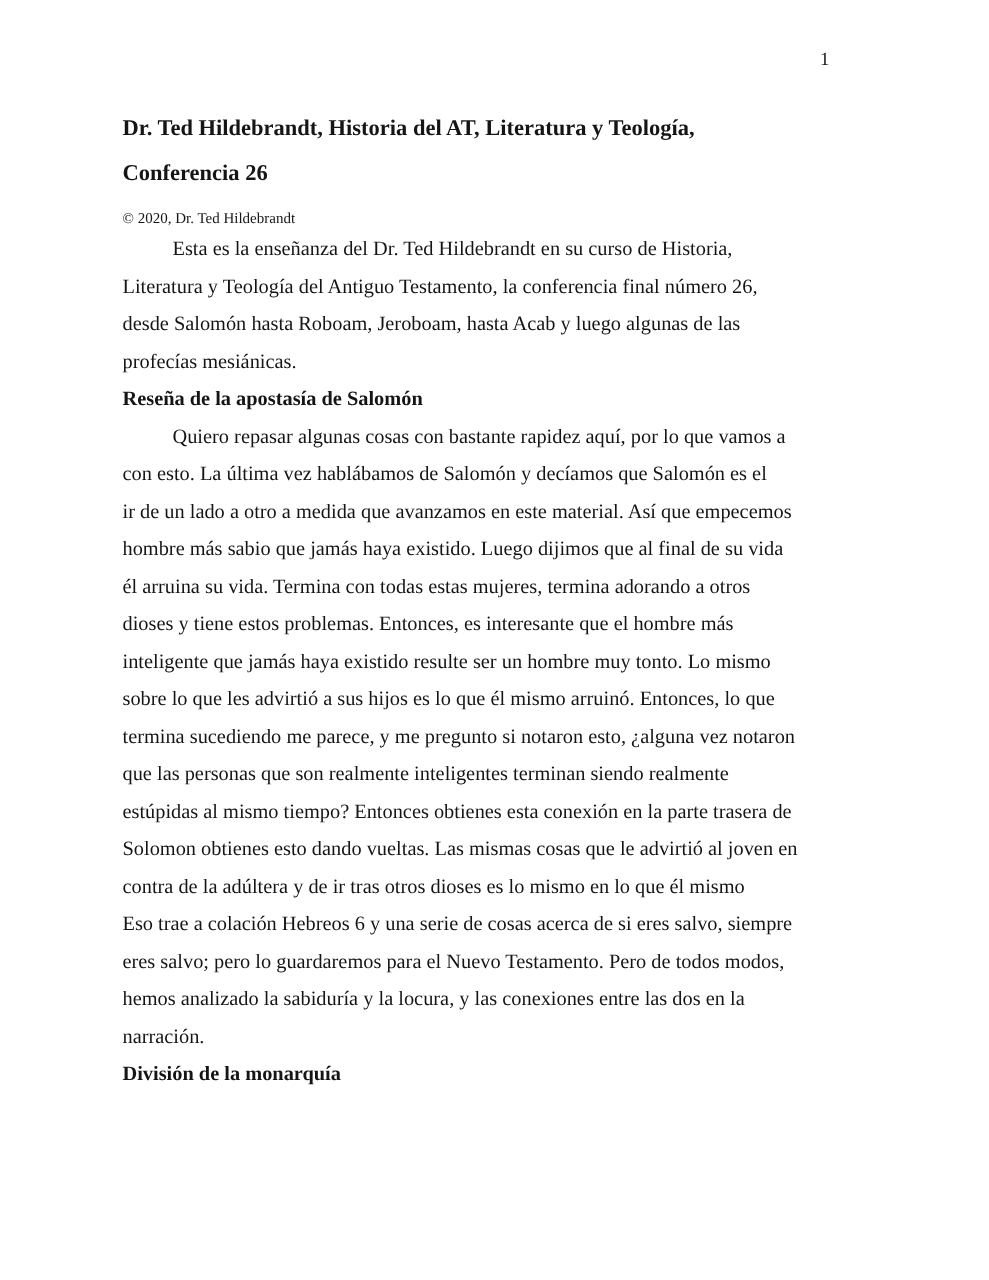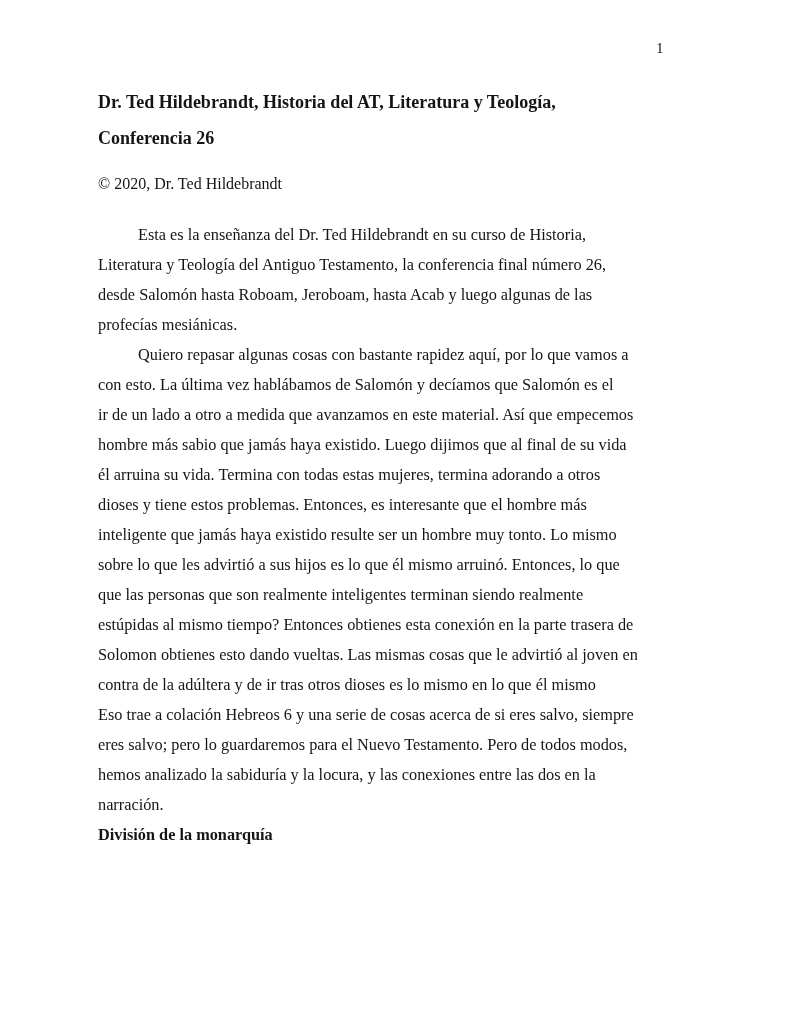--- a/index.html
+++ b/index.html
@@ -30,29 +30,28 @@
     left: 98px;
     width: 592px;
   }
   .title-line {
     font-weight: 700;
     font-size: 18px;
     line-height: 36px;
     white-space: nowrap;
   }
   .copyright {
-    font-size: 16px;
+    font-size: 12px;
     line-height: 20px;
-    margin-top: 18px;
+    margin-top: 8px;
   }
   .para {
     margin: 0;
   }
   .para.first-para {
-    margin-top: 26px;
   }
   .para .line {
     font-size: 16.3px;
     line-height: 30px;
     white-space: nowrap;
   }
   .para .line:first-child {
     text-indent: 40px;
   }
   .heading {
@@ -77,30 +76,32 @@
 
     <div class="copyright">© 2020, Dr. Ted Hildebrandt</div>
 
     <div class="para first-para">
         <div class="line">Esta es la enseñanza del Dr. Ted Hildebrandt en su curso de Historia,</div>
         <div class="line">Literatura y Teología del Antiguo Testamento, la conferencia final número 26,</div>
         <div class="line">desde Salomón hasta Roboam, Jeroboam, hasta Acab y luego algunas de las</div>
         <div class="line">profecías mesiánicas.</div>
       </div>
 
+    <div class="heading">Reseña de la apostasía de Salomón</div>
 
     <div class="para">
         <div class="line">Quiero repasar algunas cosas con bastante rapidez aquí, por lo que vamos a</div>
         <div class="line">con esto. La última vez hablábamos de Salomón y decíamos que Salomón es el</div>
         <div class="line">ir de un lado a otro a medida que avanzamos en este material. Así que empecemos</div>
         <div class="line">hombre más sabio que jamás haya existido. Luego dijimos que al final de su vida</div>
         <div class="line">él arruina su vida. Termina con todas estas mujeres, termina adorando a otros</div>
         <div class="line">dioses y tiene estos problemas. Entonces, es interesante que el hombre más</div>
         <div class="line">inteligente que jamás haya existido resulte ser un hombre muy tonto. Lo mismo</div>
         <div class="line">sobre lo que les advirtió a sus hijos es lo que él mismo arruinó. Entonces, lo que</div>
+        <div class="line">termina sucediendo me parece, y me pregunto si notaron esto, ¿alguna vez notaron</div>
         <div class="line">que las personas que son realmente inteligentes terminan siendo realmente</div>
         <div class="line">estúpidas al mismo tiempo? Entonces obtienes esta conexión en la parte trasera de</div>
         <div class="line">Solomon obtienes esto dando vueltas. Las mismas cosas que le advirtió al joven en</div>
         <div class="line">contra de la adúltera y de ir tras otros dioses es lo mismo en lo que él mismo</div>
         <div class="line">Eso trae a colación Hebreos 6 y una serie de cosas acerca de si eres salvo, siempre</div>
         <div class="line">eres salvo; pero lo guardaremos para el Nuevo Testamento. Pero de todos modos,</div>
         <div class="line">hemos analizado la sabiduría y la locura, y las conexiones entre las dos en la</div>
         <div class="line">narración.</div>
       </div>
 

